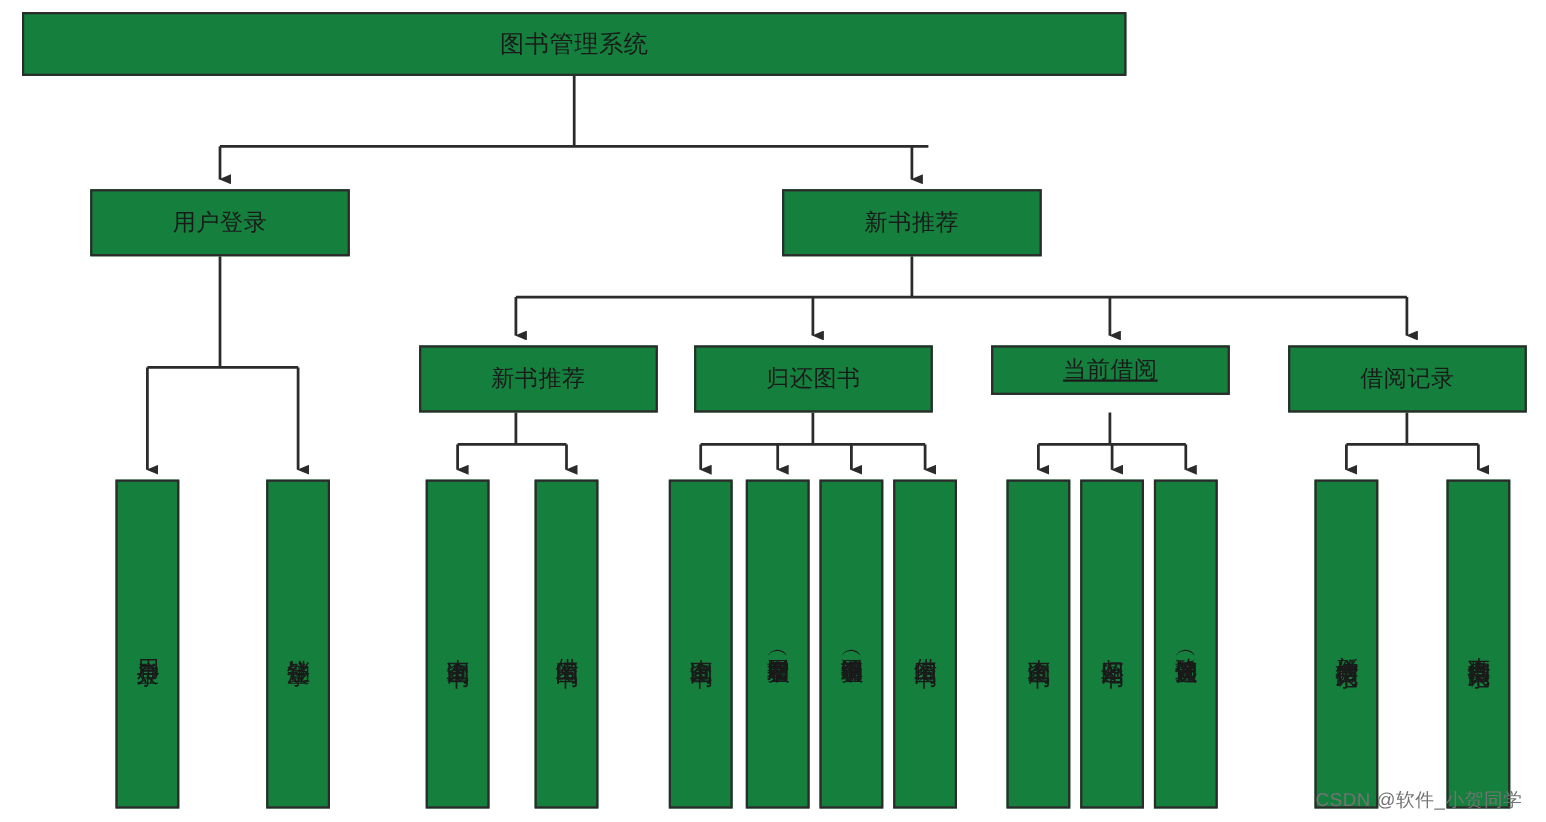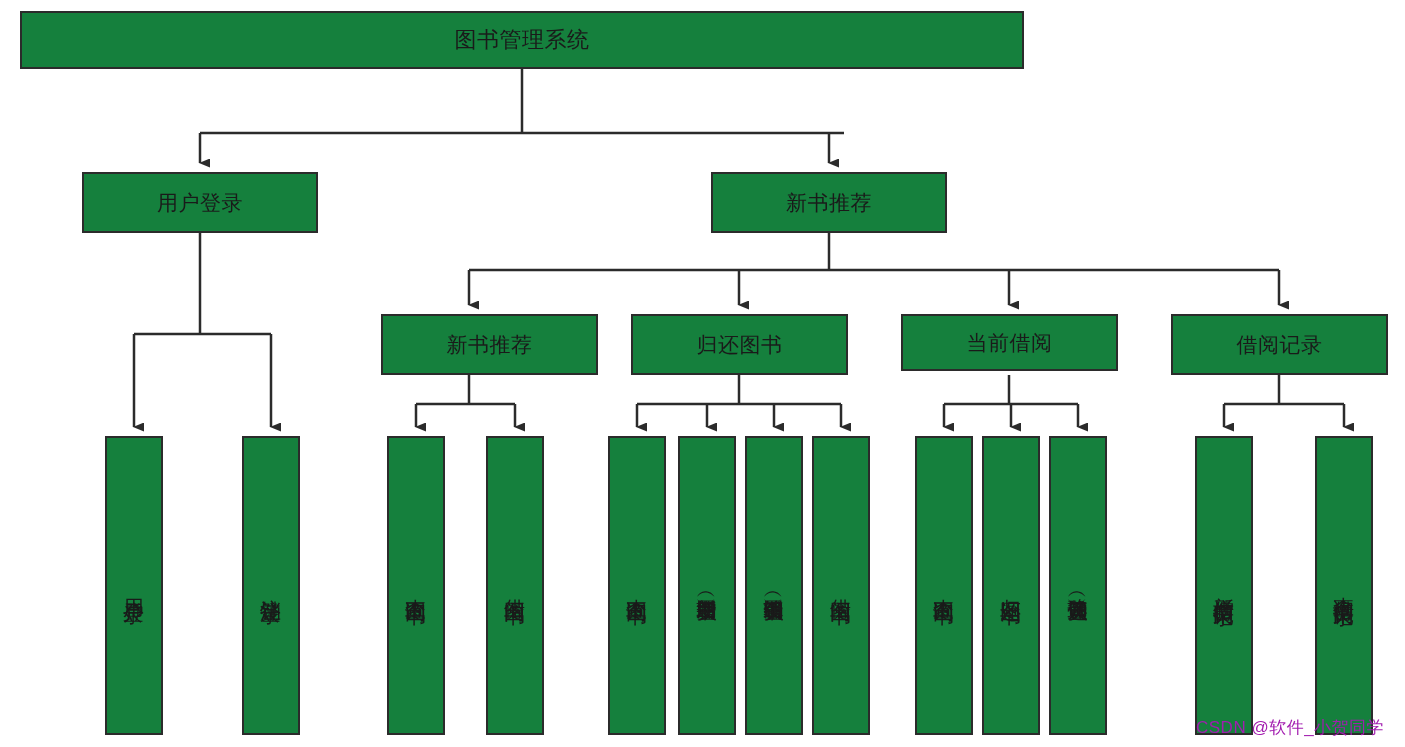--- a/index.html
+++ b/index.html
@@ -61,21 +61,21 @@
     line-height: 1.0;
     letter-spacing: 2px;
     white-space: nowrap;
   }
   .node.vert.tight .cap {
     font-size: 20px;
     letter-spacing: 0.5px;
   }
   .watermark {
     position: absolute;
-    color: #a21caf;
+    color: #737373;
     font-size: 17px;
     white-space: nowrap;
     letter-spacing: 0.5px;
   }
 </style>
 </head>
 <body>
 
 <div id="canvas">
 
@@ -139,21 +139,21 @@
   <div class="node horiz" id="n-l2-1" style="left: 711px; top: 172px; width: 236px; height: 61px;">
     <span class="cap">新书推荐</span>
   </div>
 
   <div class="node horiz" id="n-l3-0" style="left: 361px; top: 314px; width: 217px; height: 61px; margin-left: 20px;">
     <span class="cap">新书推荐</span>
   </div>
   <div class="node horiz" id="n-l3-1" style="left: 631px; top: 314px; width: 217px; height: 61px;">
     <span class="cap">归还图书</span>
   </div>
-  <div class="node horiz" id="n-l3-2" style="left: 901px; top: 314px; width: 217px; height: 57px;">
+  <div class="node horiz" id="n-l3-2" style="left: 901px; top: 314px; width: 217px; height: 45px; text-decoration: underline;">
     <span class="cap">当前借阅</span>
   </div>
   <div class="node horiz" id="n-l3-3" style="left: 1171px; top: 314px; width: 217px; height: 61px; text-align: center;">
     <span class="cap">借阅记录</span>
   </div>
 
   <div class="node vert" id="n-lf-0" style="left: 105px; top: 436px; width: 58px; height: 299px;">
     <span class="cap">用户登录</span>
   </div>
   <div class="node vert" id="n-lf-1" style="left: 242px; top: 436px; width: 58px; height: 299px;">

